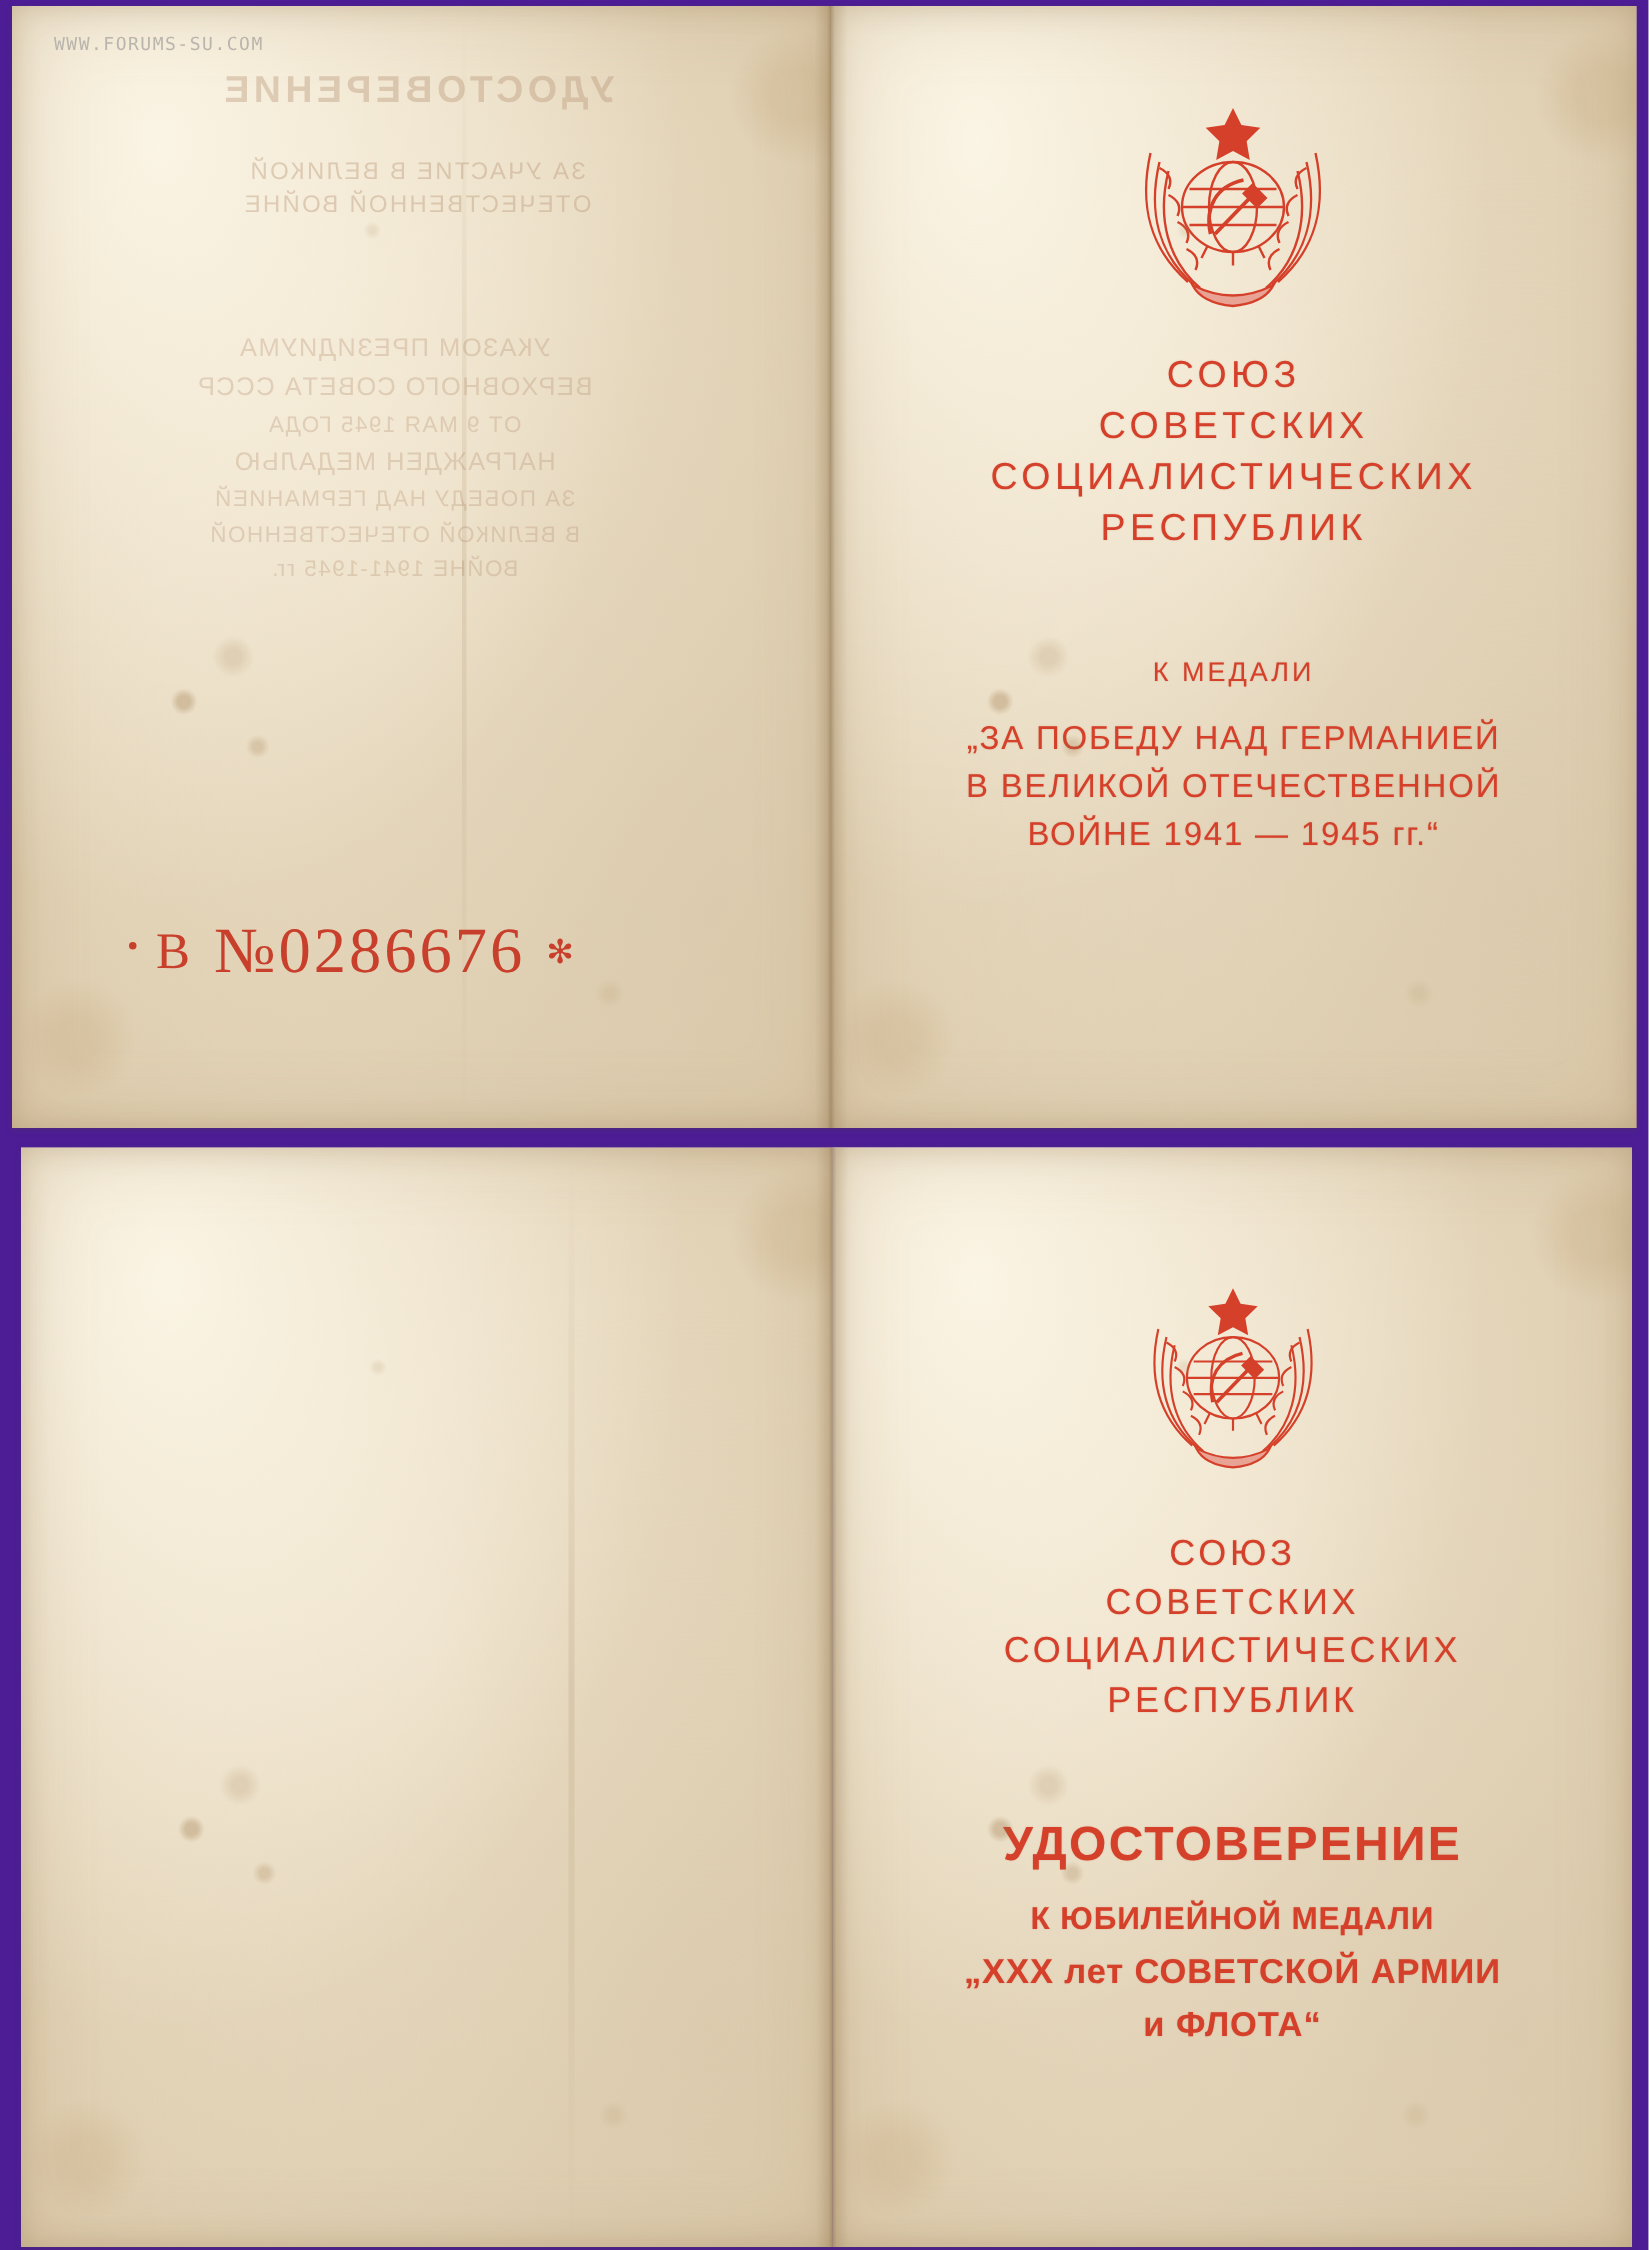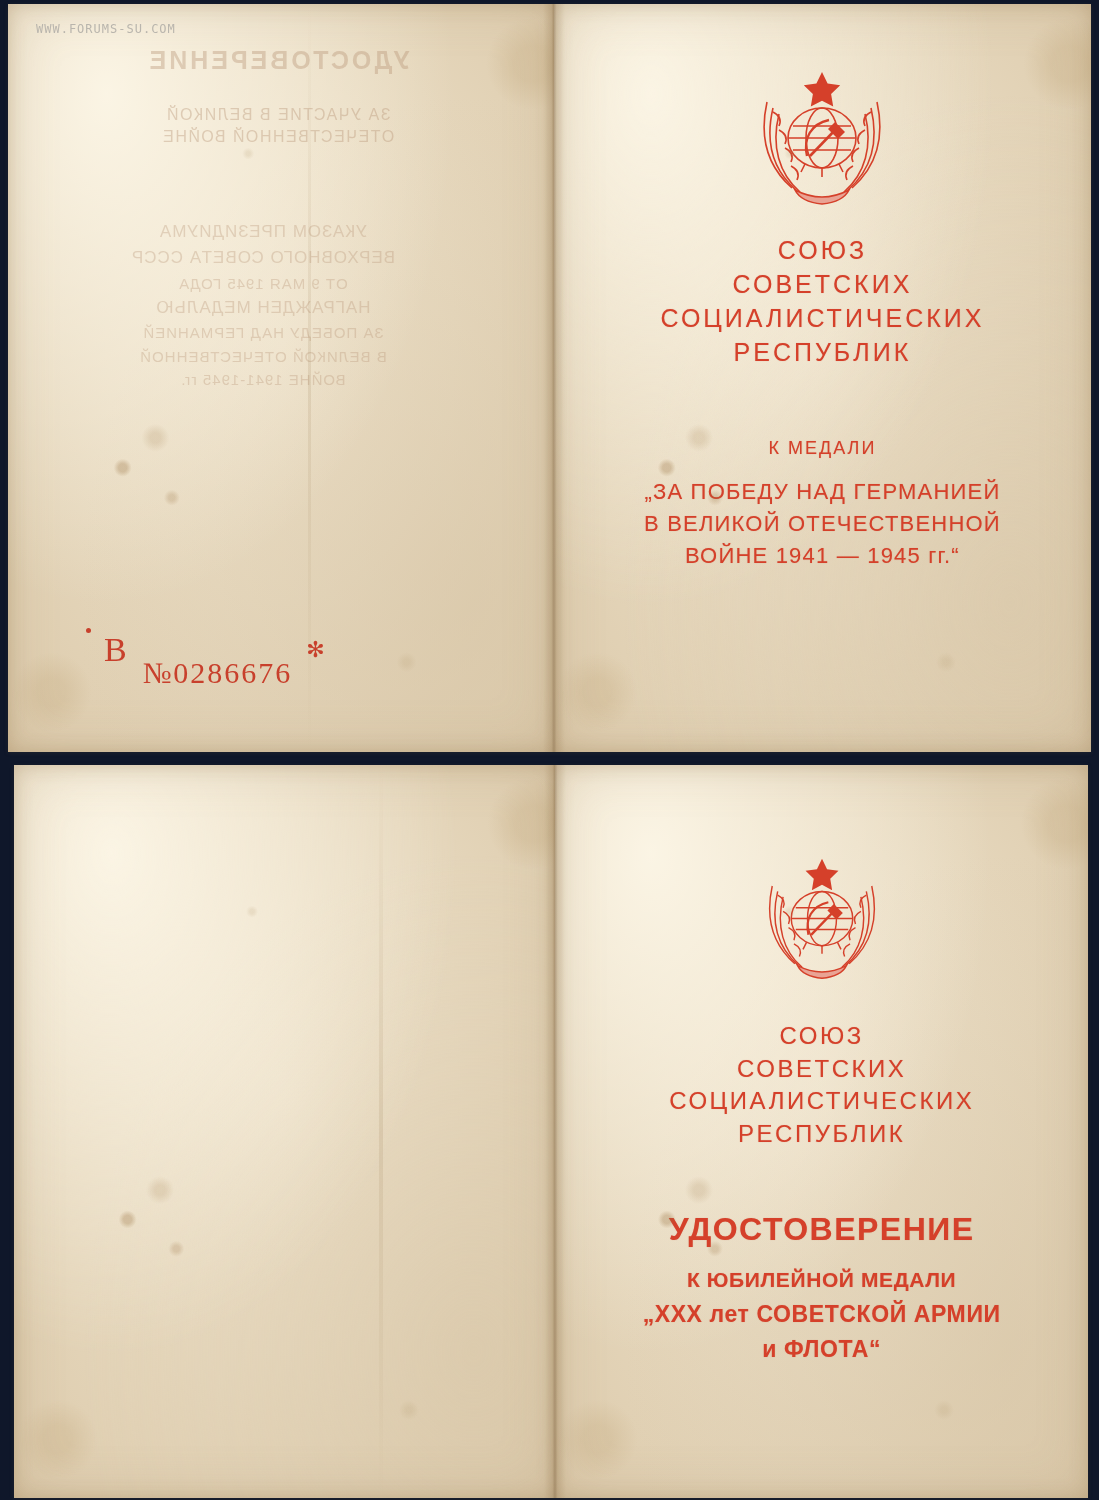--- a/index.html
+++ b/index.html
@@ -11,21 +11,21 @@
     width: 1099px;
     height: 1500px;
     position: relative;
     font-family: "Liberation Sans", sans-serif;
     overflow: hidden;
   }
 
   .page {
     position: absolute;
     inset: 0;
-    background: #0f172a;
+    background: #4c1d95;
     text-decoration: underline;
   }
 
   
   .watermark {
     position: absolute;
     left: 36px;
     top: 22px;
     font-family: "DejaVu Sans Mono", monospace;
     font-size: 12px;
@@ -186,21 +186,21 @@
     display: flex;
     align-items: center;
     gap: 14px;
     color: #c8402c;
     font-family: "Liberation Serif", serif;
     font-size: 34px;
     letter-spacing: 2px;
     z-index: 14;
   }
   .serial .letter { font-size: 34px; }
-  .serial .num { font-size: 30px; margin-top: 46px; }
+  .serial .num { font-size: 43px; }
   .serial .dot {
     position: absolute;
     left: -18px;
     top: 18px;
     width: 5px; height: 5px;
     border-radius: 50%;
     background: #c8402c;
   }
   .serial .asterisk {
     font-size: 22px;

